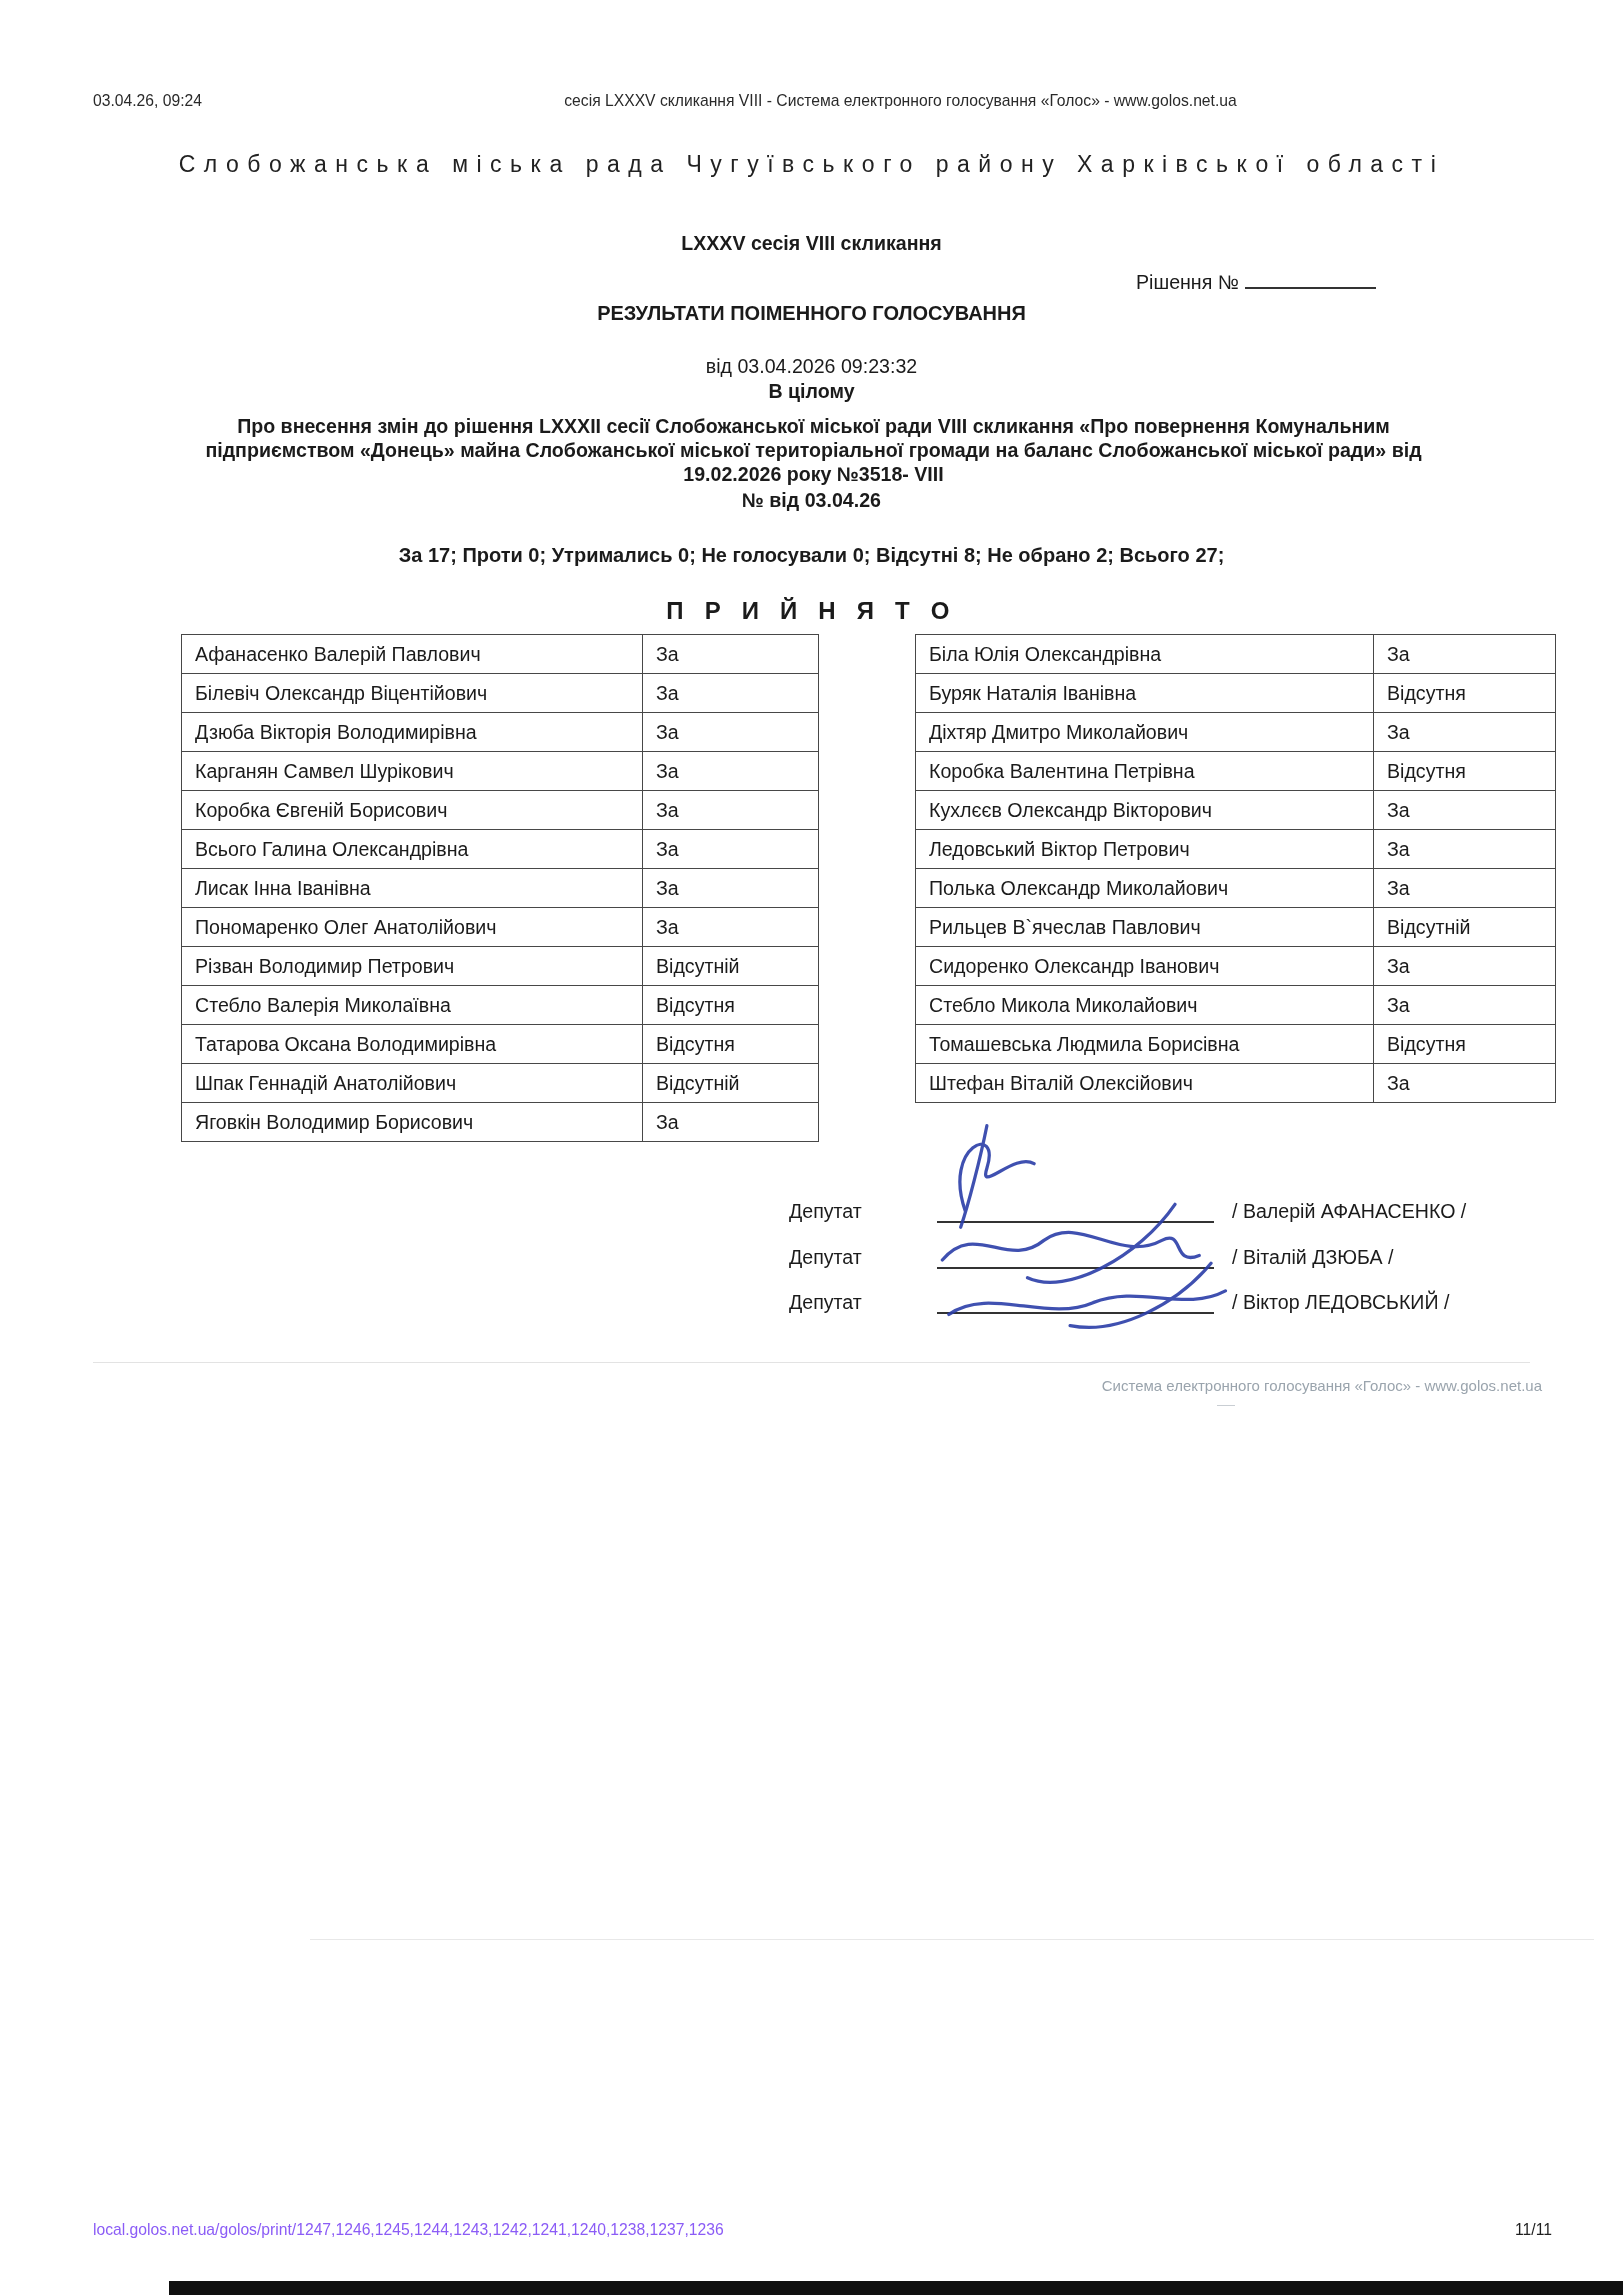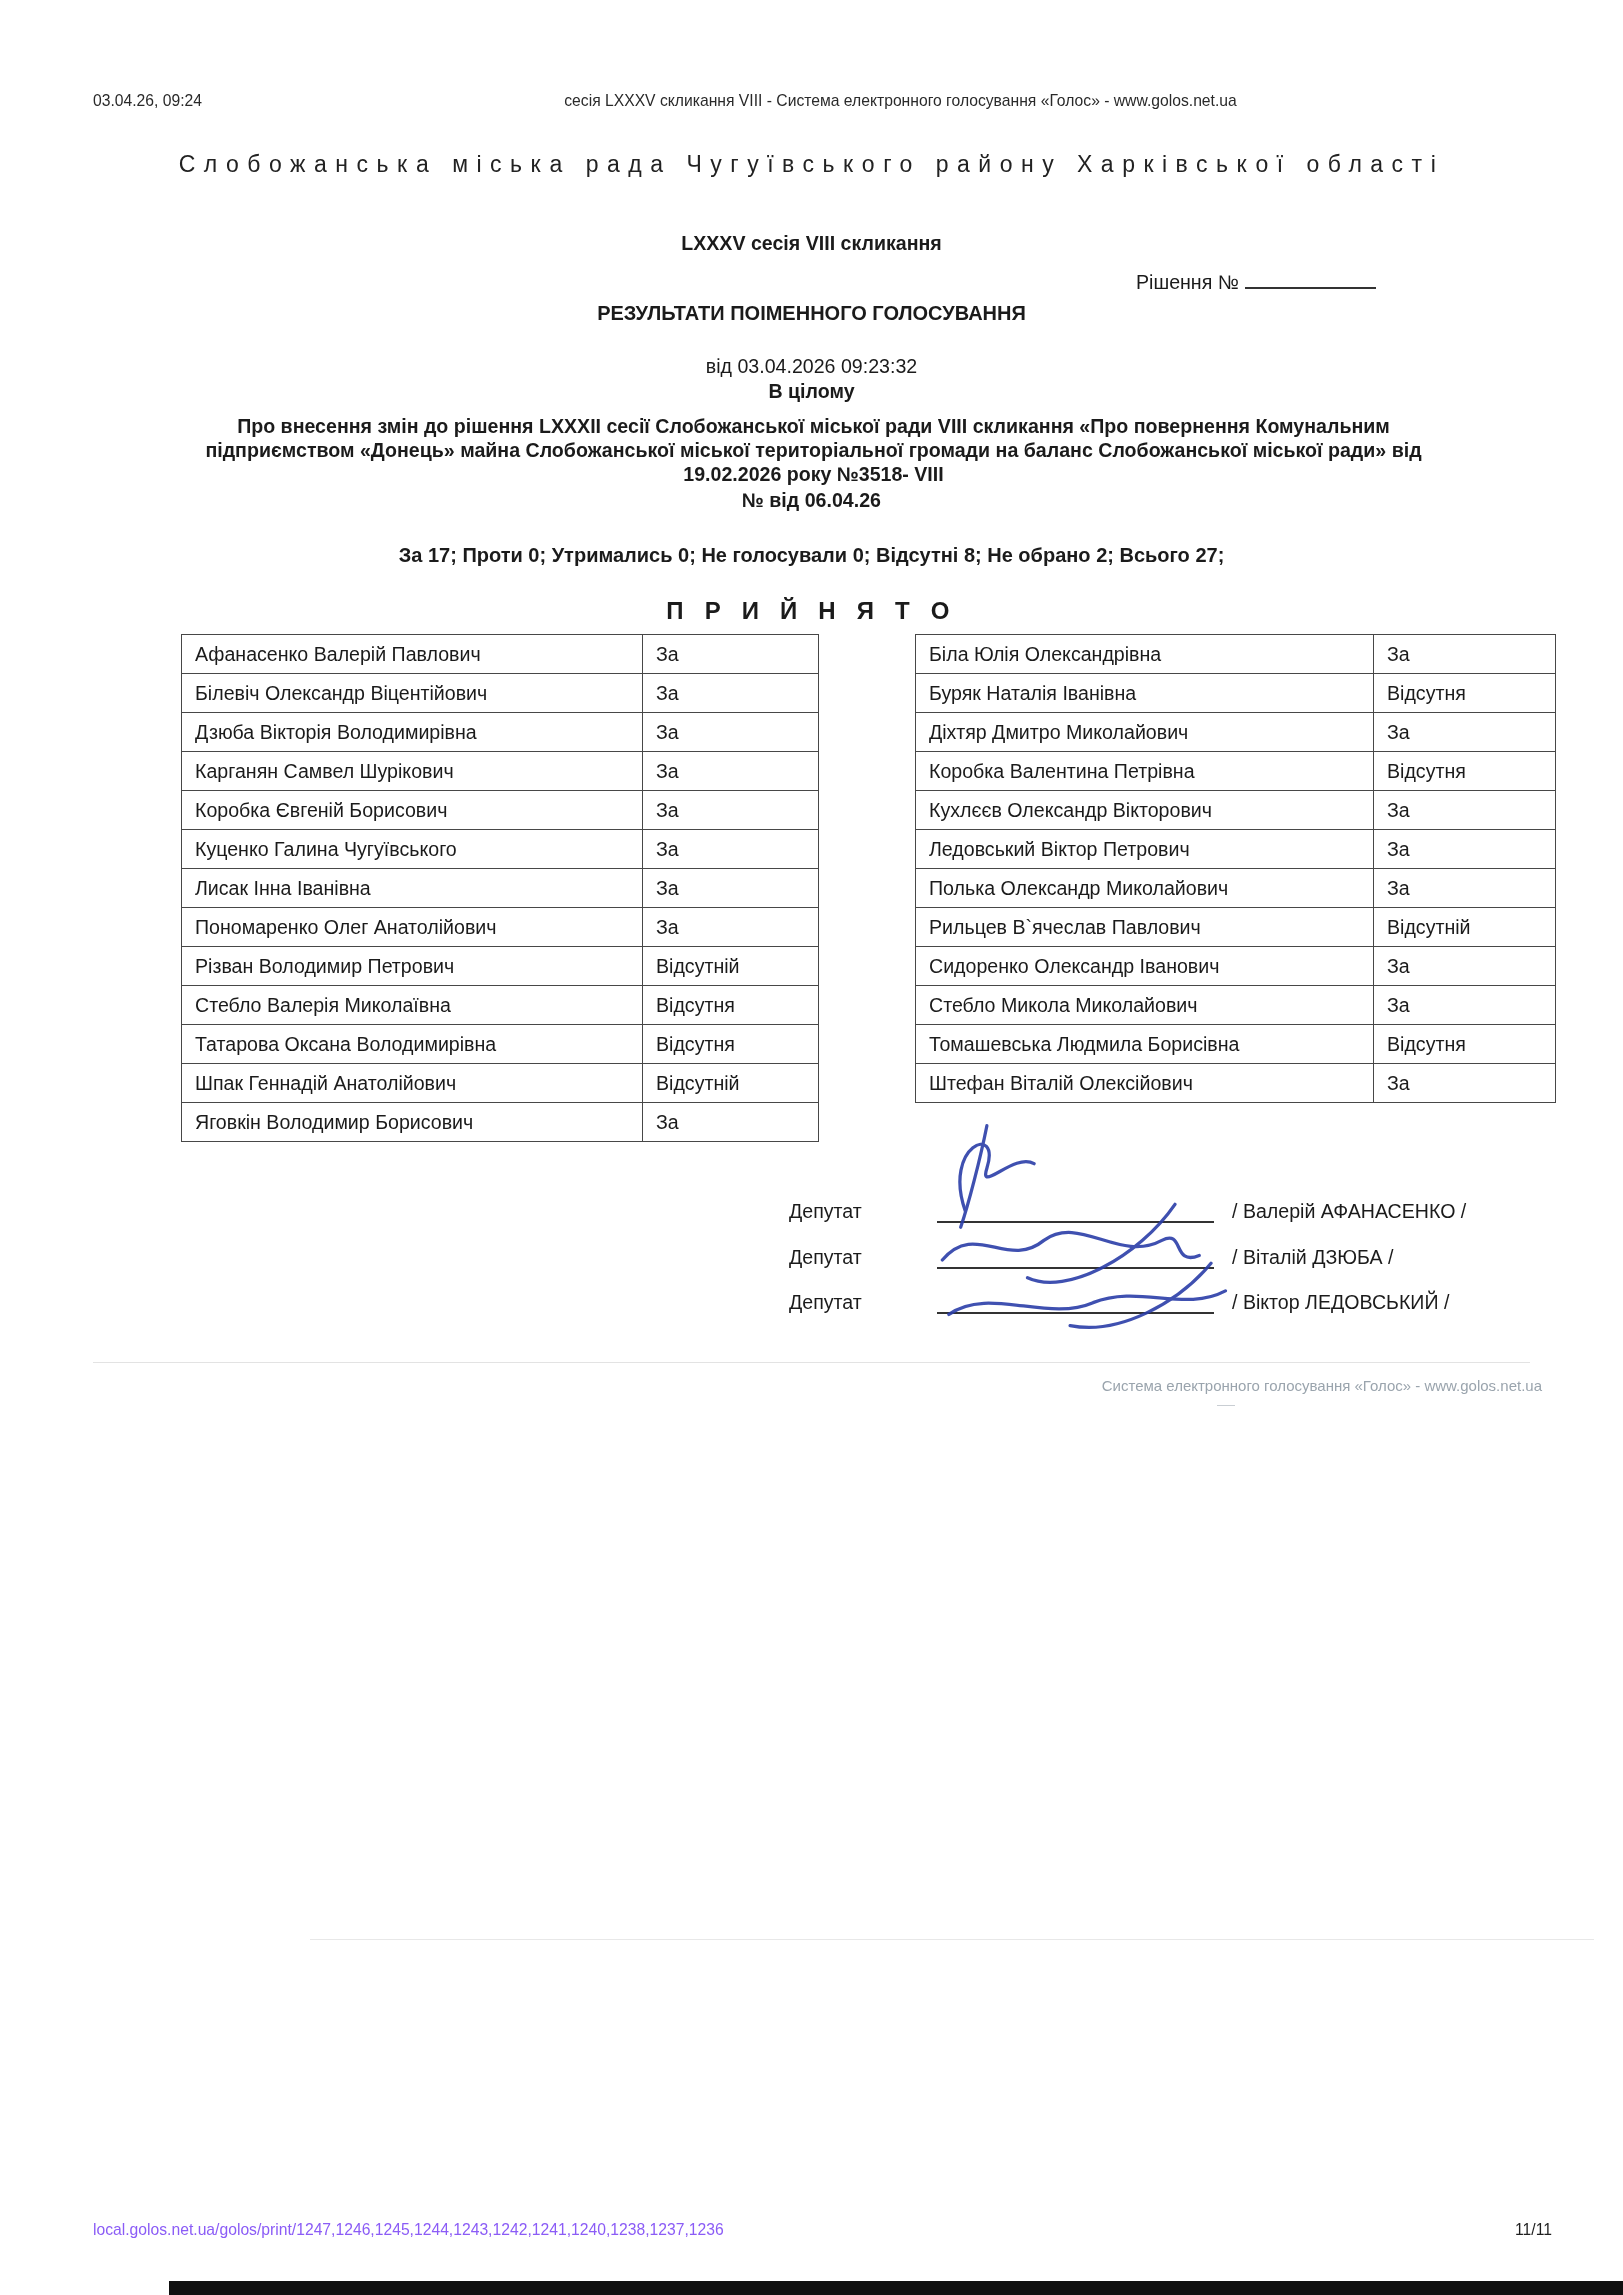--- a/index.html
+++ b/index.html
@@ -81,21 +81,21 @@
 
   <div class="abs decision">
     <span>Рішення №</span><span class="blank"></span>
   </div>
 
   <div class="abs center-line results-title">РЕЗУЛЬТАТИ ПОІМЕННОГО ГОЛОСУВАННЯ</div>
   <div class="abs center-line vote-datetime">від 03.04.2026 09:23:32</div>
   <div class="abs center-line scope">В цілому</div>
 
   <div class="abs subject">Про внесення змін до рішення LXXXII сесії Слобожанської міської ради VIII скликання «Про повернення Комунальним підприємством «Донець» майна Слобожанської міської територіальної громади на баланс Слобожанської міської ради» від 19.02.2026 року №3518- VIII</div>
-  <div class="abs center-line subject-ref">№ від 06.04.26</div>
+  <div class="abs center-line subject-ref">№ від 03.04.26</div>
 
   <div class="abs center-line totals">За 17; Проти 0; Утримались 0; Не голосували 0; Відсутні 8; Не обрано 2; Всього 27;</div>
   <div class="abs center-line verdict">П Р И Й Н Я Т О</div>
 
   <table class="votes" id="vote-table-left">
       <tbody>
         <tr>
           <td class="name-cell">Афанасенко Валерій Павлович</td>
           <td class="vote-cell">За</td>
         </tr>
@@ -109,21 +109,21 @@
         </tr>
         <tr>
           <td class="name-cell">Карганян Самвел Шурікович</td>
           <td class="vote-cell">За</td>
         </tr>
         <tr>
           <td class="name-cell">Коробка Євгеній Борисович</td>
           <td class="vote-cell">За</td>
         </tr>
         <tr>
-          <td class="name-cell">Куценко Галина Чугуївського</td>
+          <td class="name-cell">Всього Галина Олександрівна</td>
           <td class="vote-cell">За</td>
         </tr>
         <tr>
           <td class="name-cell">Лисак Інна Іванівна</td>
           <td class="vote-cell">За</td>
         </tr>
         <tr>
           <td class="name-cell">Пономаренко Олег Анатолійович</td>
           <td class="vote-cell">За</td>
         </tr>

